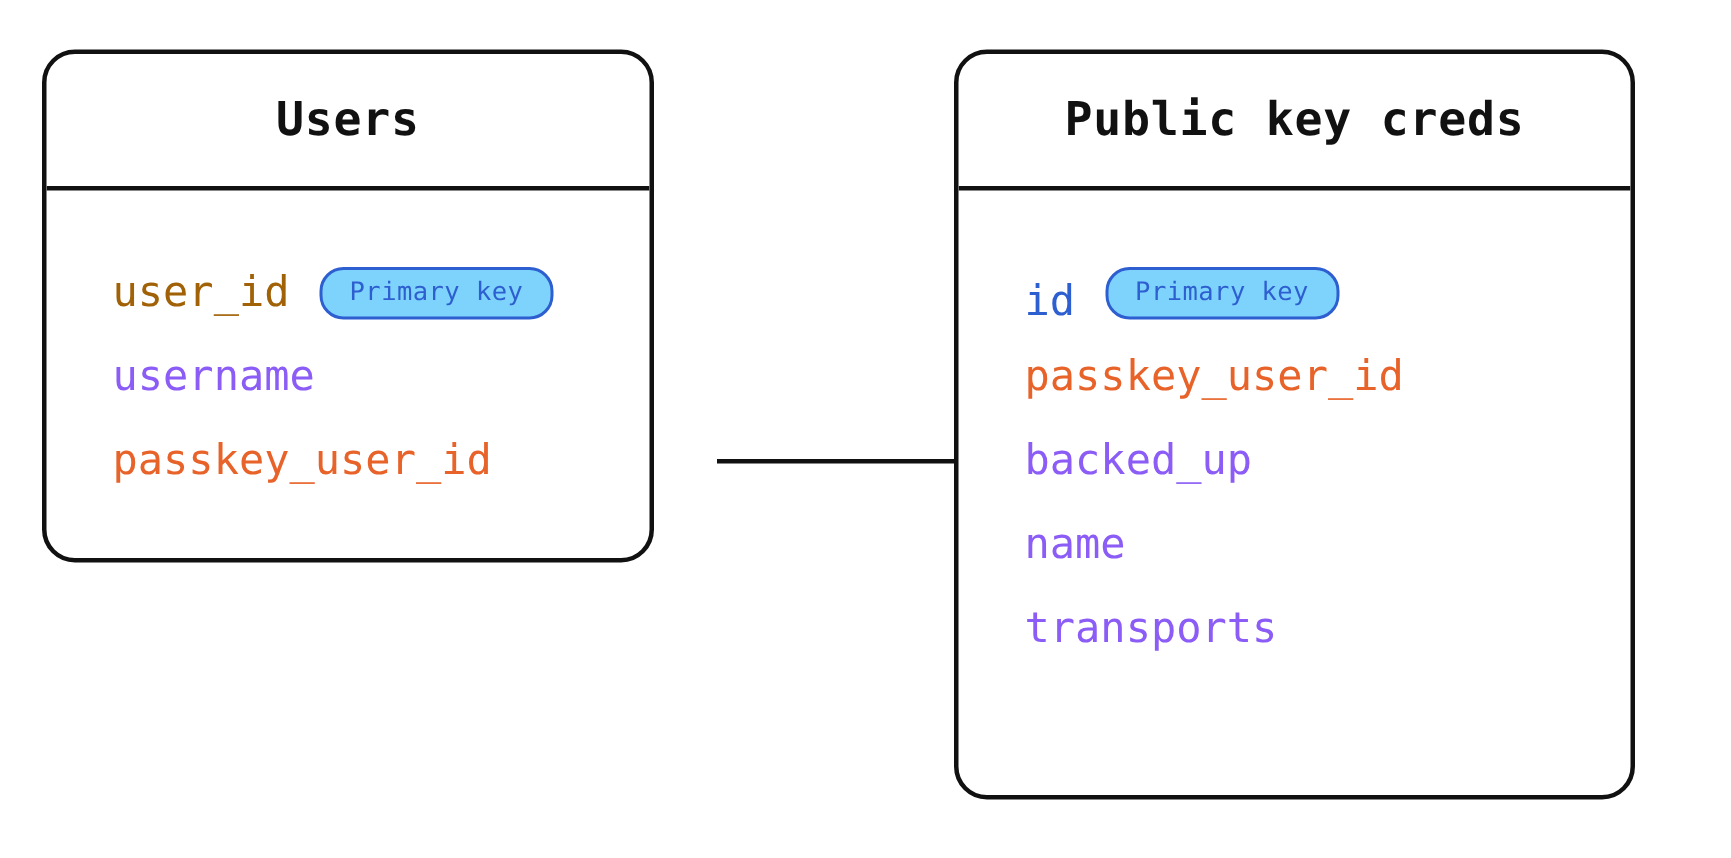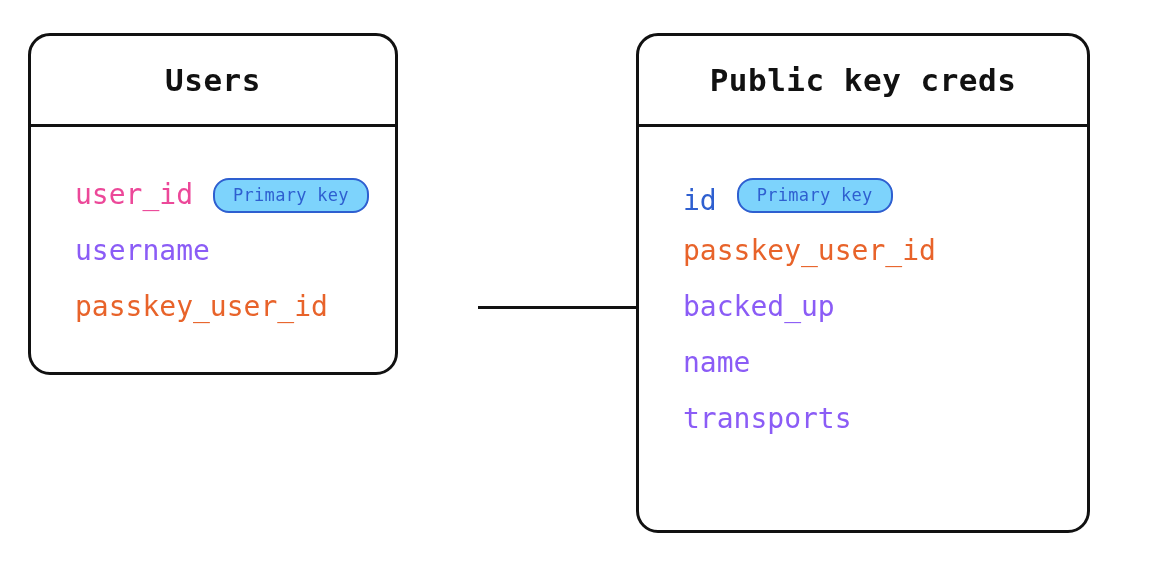--- a/index.html
+++ b/index.html
@@ -95,27 +95,27 @@
     letter-spacing: 0.3px;
     line-height: 1;
     background: #7dd3fc;
   }
 </style>
 </head>
 <body>
 
 <div id="canvas">
     <div class="connector" style="left: 478px; top: 306px; width: 190px; background: rgb(17, 17, 17);"></div>
-    <div class="entity" style="left: 28px; top: 33px; width: 370px; height: 342px; border-color: rgb(17, 17, 17);">
+    <div class="entity" style="left: 28px; top: 33px; width: 408px; height: 342px; border-color: rgb(17, 17, 17);">
       <div class="entity-header" style="border-bottom-color: rgb(17, 17, 17);">
         <div class="entity-title">Users</div>
       </div>
       <div class="entity-fields">
         <div class="field-row">
-          <span class="field-name key" style="color: #ec4899;">user_id</span>
+          <span class="field-name key" style="color: #a16207;">user_id</span>
           <span class="badge" style="color: rgb(46, 95, 208); border-color: rgb(46, 95, 208);">Primary key</span>
         </div>
         <div class="field-row">
           <span class="field-name">username</span>
         </div>
         <div class="field-row">
           <span class="field-name fk" style="color: rgb(232, 99, 42);">passkey_user_id</span>
         </div>
       </div>
     </div>

